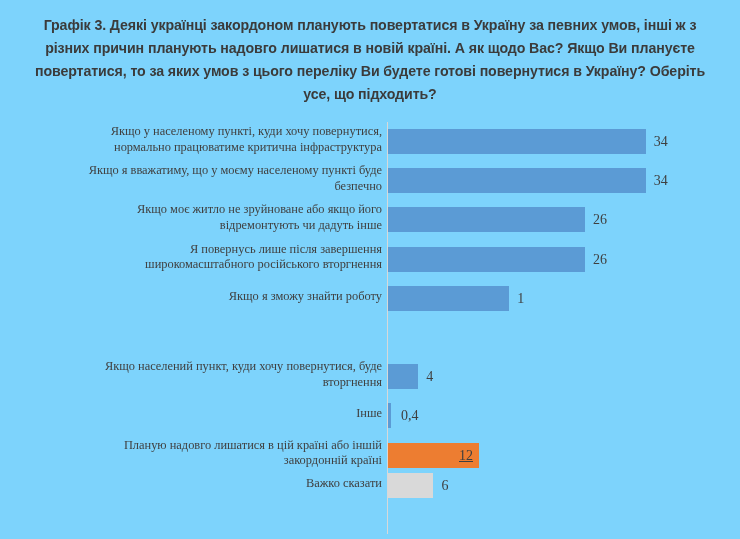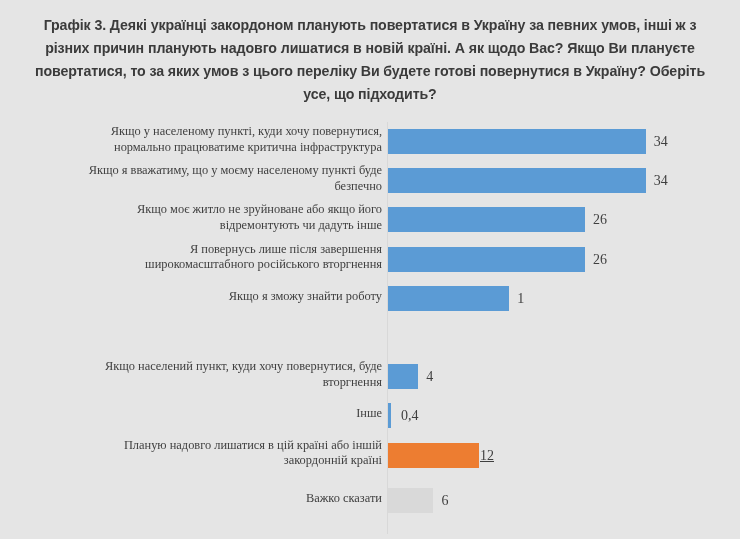--- a/index.html
+++ b/index.html
@@ -12,21 +12,21 @@
     height: 539px;
     overflow: hidden;
     font-family: "Liberation Sans", sans-serif;
     -webkit-font-smoothing: antialiased;
   }
 
   #chart-figure {
     position: relative;
     width: 740px;
     height: 539px;
-    background: #e5e5e5;
+    background: #7dd3fc;
   }
 
   
   #chart-title {
     position: absolute;
     left: 20px;
     top: 14px;
     width: 700px;
     text-align: center;
     font-family: "Liberation Sans", sans-serif;
@@ -160,23 +160,23 @@
         </div>
         <div class="bar series-blue" style="width: 3.032px;"></div>
         <div class="bar-value" style="left: 401px;">0,4</div>
       </div>
       <div class="bar-row" style="top: 313.6px;">
         <div class="row-label two-line">
           <div>Планую надовго лишатися в цій країні або іншій</div>
           <div>закордонній країні</div>
         </div>
         <div class="bar series-orange" style="width: 90.96px;"></div>
-        <div class="bar-value" style="left: 480px; text-decoration: underline;">12</div>
+        <div class="bar-value" style="left: 459px; text-decoration: underline;">12</div>
       </div>
-      <div class="bar-row" style="top: 359px;">
+      <div class="bar-row" style="top: 344px;">
         <div class="row-label one-line">
           <div>Важко сказати</div>
         </div>
         <div class="bar series-gray" style="width: 45.48px;"></div>
         <div class="bar-value" style="left: 441.48px;">6</div>
       </div>
     </div>
 
 </div>
 

